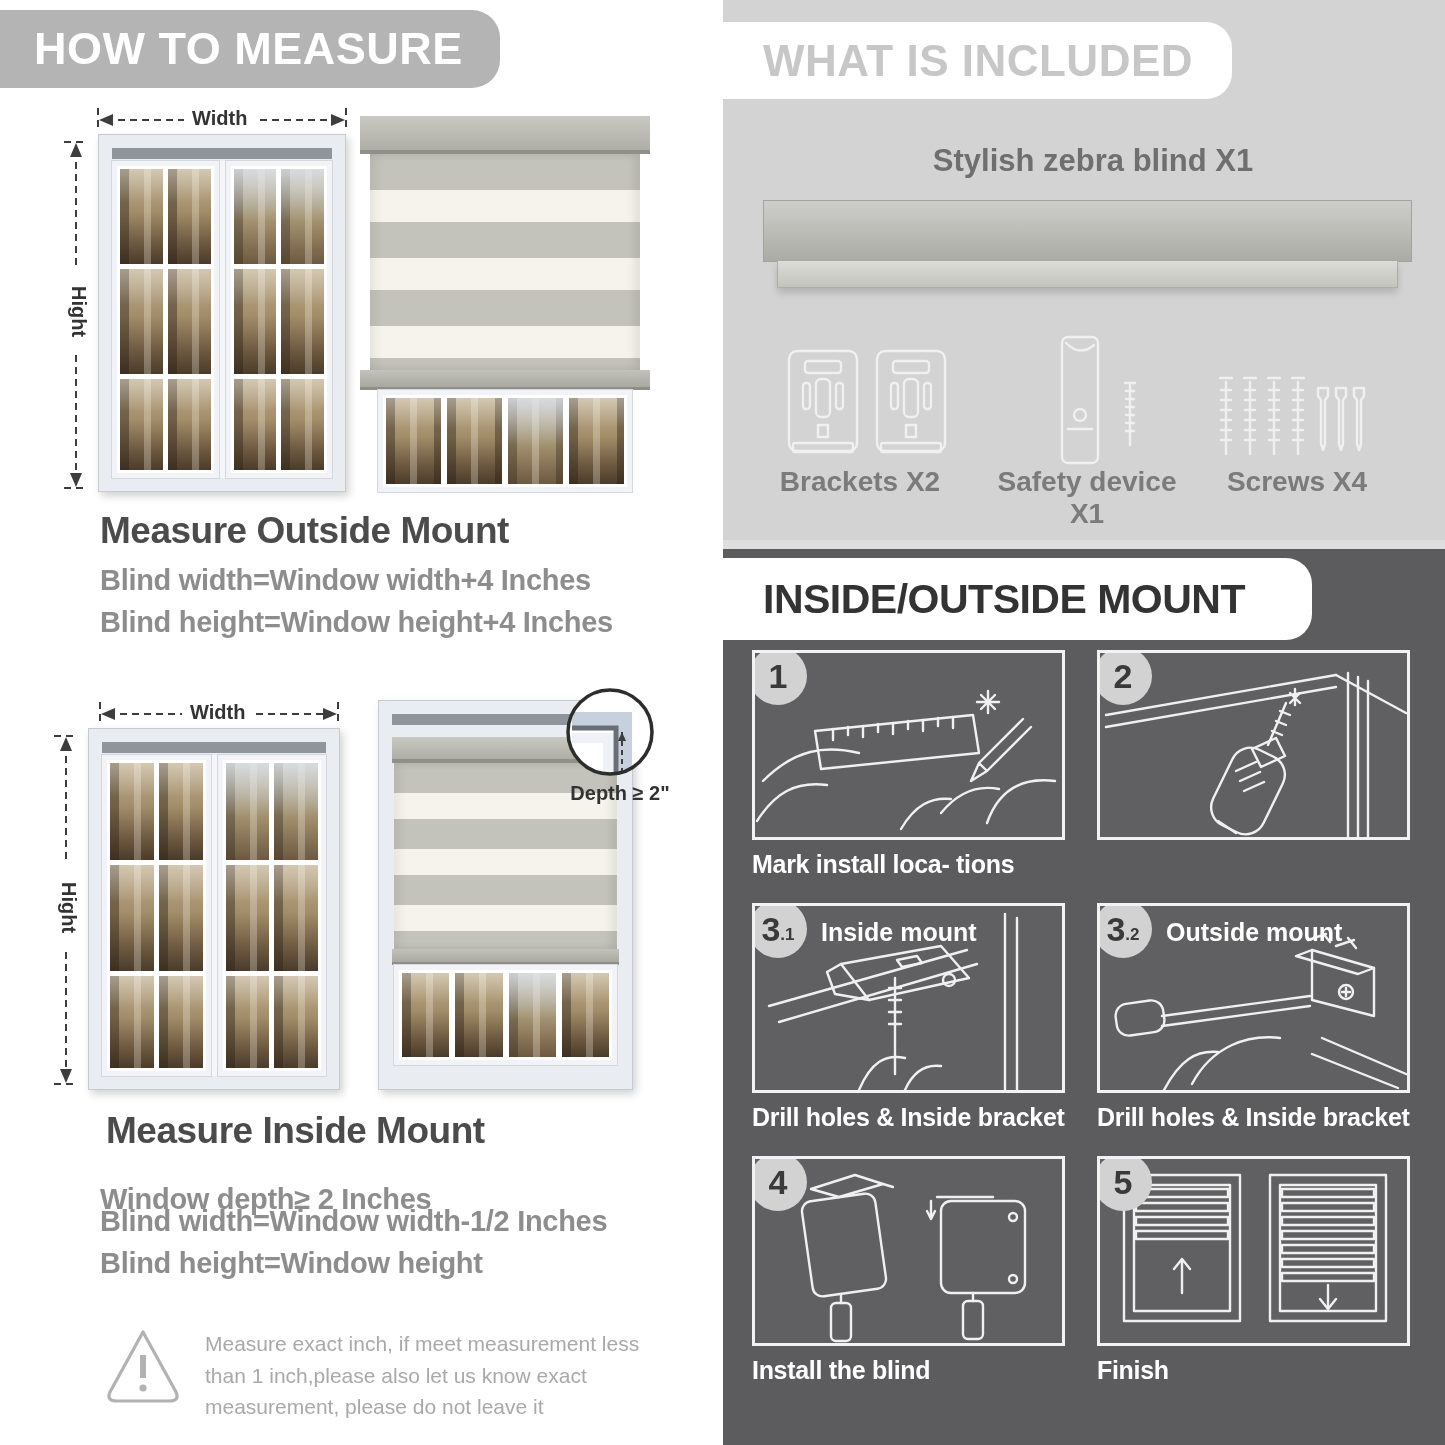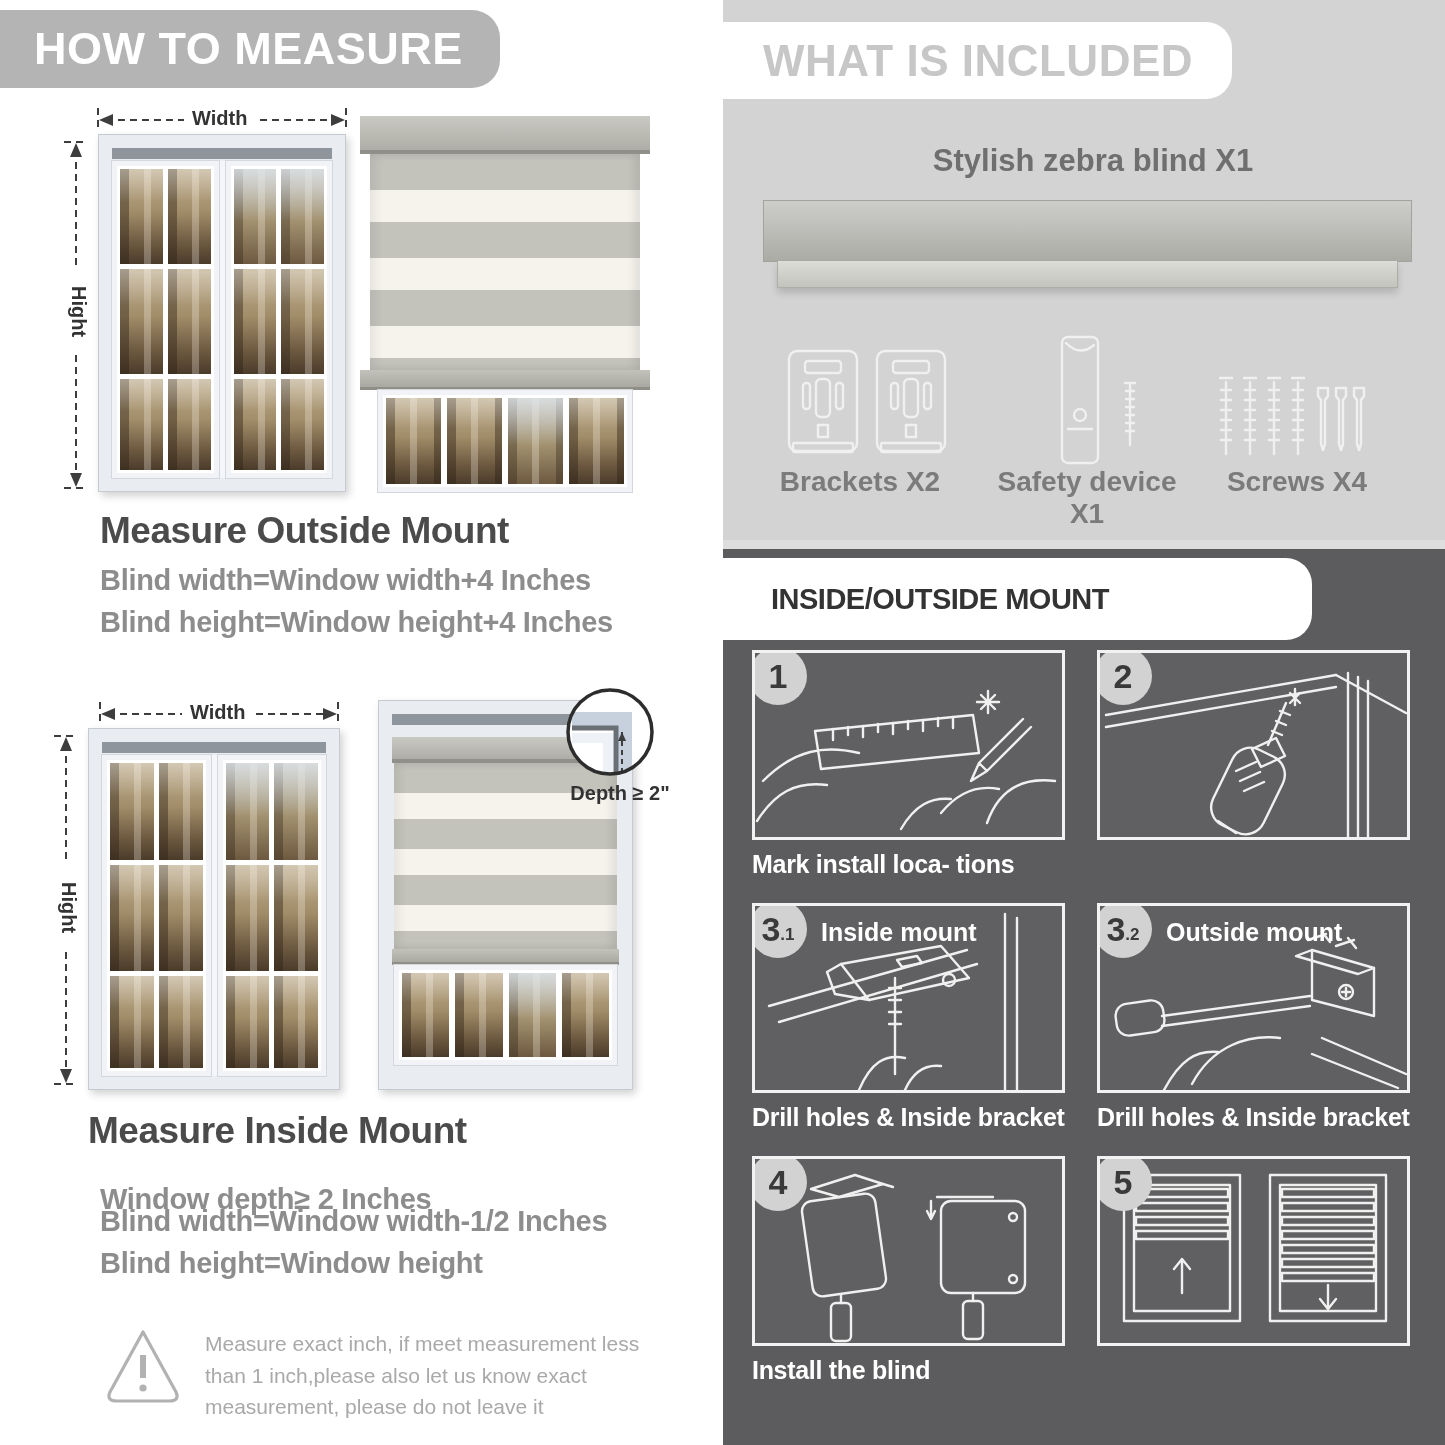--- a/index.html
+++ b/index.html
@@ -43,21 +43,21 @@
   .gray-panel{left:723px;top:0;width:722px;height:540px;background:#d3d3d3;}
   .divider{left:723px;top:540px;width:722px;height:9px;background:#dedede;}
   .dark-panel{left:723px;top:549px;width:722px;height:896px;background:#5c5c5e;}
   .wii-box{left:723px;top:13px;width:509px;height:77px;background:#fff;border-radius:0 26px 26px 0;
     display:flex;align-items:center;padding-left:40px;box-sizing:border-box;margin-top:9px;}
   .wii-box span{font-size:44px;font-weight:bold;color:#c7c7c7;letter-spacing:.5px;}
   .blind-label{font-size:31px;font-weight:bold;color:#6f6f6f;}
   .item-label{font-size:28px;font-weight:bold;color:#7b7b7b;text-align:center;}
   .iom-box{left:723px;top:558px;width:589px;height:82px;background:#fff;border-radius:0 26px 26px 0;
     display:flex;align-items:center;padding-left:40px;box-sizing:border-box;}
-  .iom-box span{font-size:29px;font-weight:bold;color:#333;letter-spacing:-.5px;margin-left:8px;}
+  .iom-box span{font-size:41px;font-weight:bold;color:#333;letter-spacing:-.5px;}
   .step{position:absolute;width:313px;}
   .panel{position:relative;width:313px;height:190px;border:3px solid #f2f2f2;box-sizing:border-box;
     overflow:hidden;background:#606062;}
   .stepnum{position:absolute;left:-6px;top:-6px;width:58px;height:58px;border-radius:50%;
     background:#d2d2d2;display:flex;align-items:center;justify-content:center;}
   .stepnum .n{font-size:34px;font-weight:bold;color:#3a3a3a;}
   .stepnum .sub{font-size:17px;font-weight:bold;color:#3a3a3a;margin-top:12px;}
   .panel-title{position:absolute;left:66px;top:12px;font-size:25px;font-weight:bold;color:#fff;}
   .caption{margin-top:10px;font-size:25px;font-weight:bold;color:#fff;letter-spacing:-.3px;}
   .lineart path,.lineart line,.lineart rect,.lineart circle,.lineart polyline{
@@ -205,21 +205,21 @@
     <path d="M8,34 L60,34 L60,92" fill="none" stroke="#c7d0dd" stroke-width="16"></path>
     <path d="M8,42 L52,42 L52,92" fill="none" stroke="#6a6f76" stroke-width="5"></path>
     <path d="M8,52 L44,52 L44,92" fill="none" stroke="#eef1f5" stroke-width="10"></path>
     <line x1="58" y1="46" x2="58" y2="86" stroke="#3d3d3d" stroke-width="2" stroke-dasharray="5 4"></line>
     <polygon points="58,46 54,55 62,55" fill="#3d3d3d"></polygon>
   </g>
   <circle cx="46" cy="46" r="42" fill="none" stroke="#2d2d2d" stroke-width="3.5"></circle>
 </svg>
 <div class="abs dim-label" style="left:556px;top:782px;width:128px;text-align:center;">Depth ≥ 2"</div>
 
-<div class="abs sec-heading" style="left:88px;top:1110px;text-align:center;">Measure Inside Mount</div>
+<div class="abs sec-heading" style="left:106px;top:1110px;text-align:center;">Measure Inside Mount</div>
 <div class="abs formula" style="left:100px;top:1163px;margin-top:20px;">Window depth≥ 2 Inches</div>
 <div class="abs formula" style="left:100px;top:1205px;">Blind width=Window width-1/2 Inches</div>
 <div class="abs formula" style="left:100px;top:1247px;">Blind height=Window height</div>
 
 <svg class="abs" style="left:100px;top:1322px;" width="86" height="88" viewBox="0 0 86 88">
   <path d="M43,10 L76,70 Q80,79 69,79 L17,79 Q6,79 10,70 Z" fill="none" stroke="#b2b2b2" stroke-width="3.2" stroke-linejoin="round"></path>
   <line x1="43" y1="33" x2="43" y2="56" stroke="#b2b2b2" stroke-width="6"></line>
   <circle cx="43" cy="66" r="3.6" fill="#b2b2b2"></circle>
 </svg>
 <div class="abs warn-text" style="left:205px;top:1328px;width:450px;">Measure exact inch, if meet measurement less than 1 inch,please also let us know exact measurement, please do not leave it</div>
@@ -447,13 +447,14 @@
         <rect x="182" y="86" width="92" height="8"></rect>
           <rect x="182" y="100" width="92" height="8"></rect>
         <rect x="182" y="114" width="92" height="8"></rect>
       </g>
       <path d="M228,126 V148 M220,140 L228,150 L236,140" stroke-width="3"></path>
     </svg>
     <div class="stepnum">
       <span class="n">5</span>
     </div>
   </div>
+  <div class="caption">Finish</div>
 </div>
 
 </body></html>

